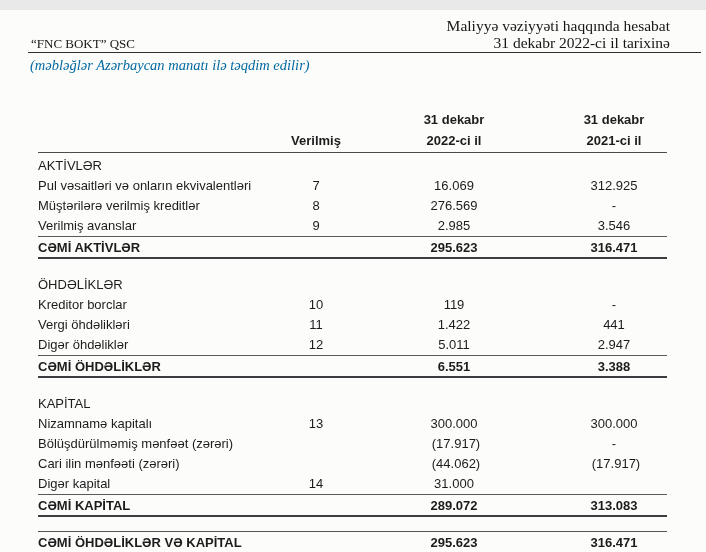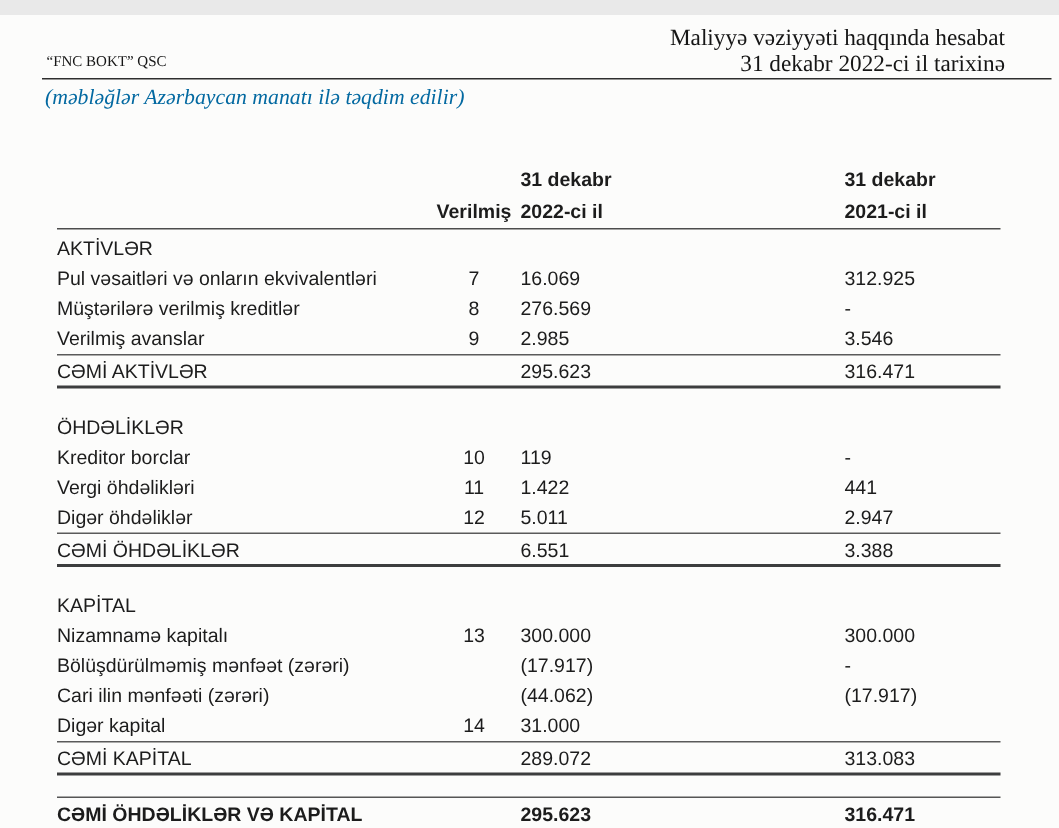--- a/index.html
+++ b/index.html
@@ -17,21 +17,21 @@
   
   .hdr-right {
     position:absolute; top:7px; right:36px;
     text-align:right;
     font-family:"Liberation Serif","DejaVu Serif",serif;
     font-size:15.5px; line-height:17px; color:#161616;
   }
   .company {
     position:absolute; left:31px; top:26px;
     font-family:"Liberation Serif","DejaVu Serif",serif;
-    font-size:10px; color:#161616;
+    font-size:13px; color:#161616;
   }
   .hdr-rule {
     position:absolute; left:28px; right:5px; top:42px;
     border-bottom:1.5px solid #2e2e2e;
   }
   .currency-note {
     position:absolute; left:30px; top:47px;
     font-family:"Liberation Serif","DejaVu Serif",serif;
     font-style:italic; font-size:14.5px; color:#0369a1;
   }
@@ -42,31 +42,31 @@
     font-size:13px;
   }
   .row {
     display:grid;
     grid-template-columns:247px 62px 216px 104px;
     height:20px; line-height:20px;
     align-items:end;
   }
   .c-label { text-align:left; white-space:nowrap; }
   .c-note  { text-align:center; }
-  .c-val   { text-align:left; padding-right:2px; white-space:nowrap; }
+  .c-val   { text-align:center; padding-right:2px; white-space:nowrap; }
   .c-val.paren { padding-right:0; margin-right:-2px; }
 
   .thead .row { font-weight:700; }
   .row.hdr2 { border-bottom:1.5px solid #4c4c4c; padding-bottom:1px; height:21px; }
 
   .section { margin-top:16px; }
   .section.first { margin-top:3px; }
   .row.sec-hdr { font-weight:400; }
   .row.total {
-    font-weight:400;
+    font-weight:700;
     border-top:1px solid #5a5a5a;
     border-bottom:2px solid #3c3d3e;
     padding-top:2px; height:18px; line-height:18px;
   }
   .row.grand {
     margin-top:14px;
     font-weight:700;
     border-top:1.5px solid #555;
     border-bottom:6px solid #f97316;
     padding-top:2px; height:18px; line-height:18px;

